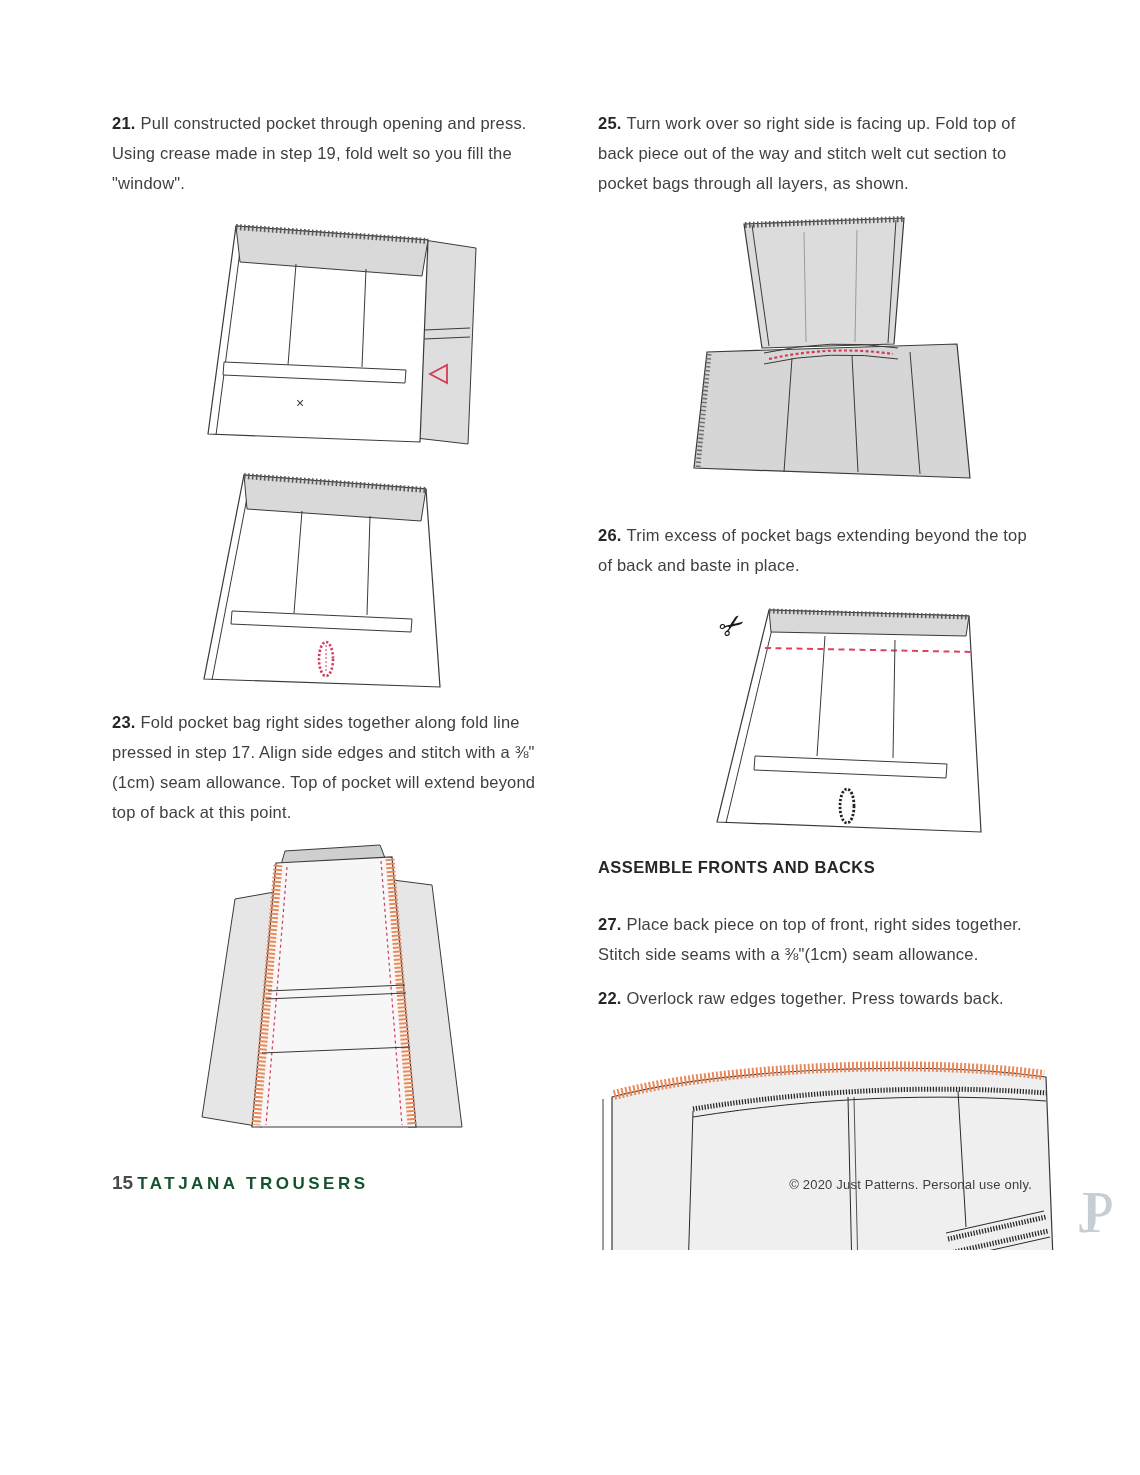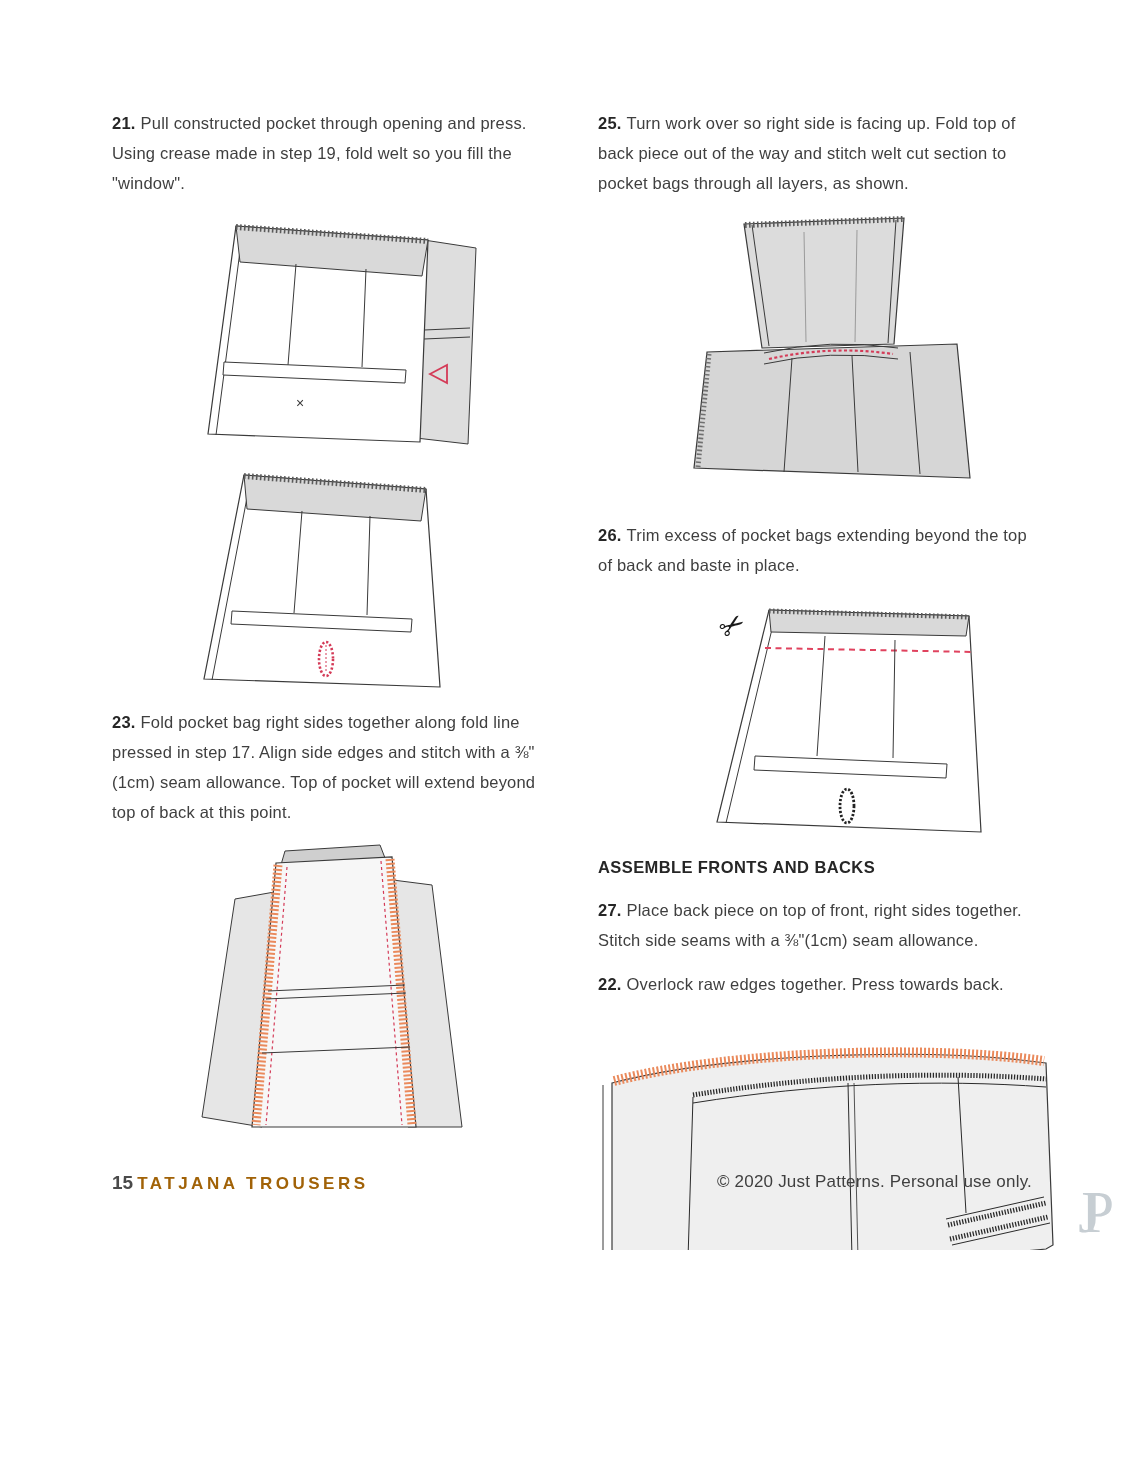--- a/index.html
+++ b/index.html
@@ -11,32 +11,32 @@
   .col { position:absolute; top:108px; }
   .col-left  { left:112px; width:436px; }
   .col-right { left:598px; width:438px; }
   p.step, p.para {
     font-size:16.5px; line-height:30px; letter-spacing:0.2px;
     color:#3f3f3f; margin:0 0 14px 0;
   }
   p.step strong { color:#262626; margin-right:5px; letter-spacing:0.2px; }
   h2.section-heading {
     font-size:16.5px; font-weight:bold; color:#262626;
-    letter-spacing:0.4px; margin:6px 0 18px 0;
+    letter-spacing:0.4px; margin:6px 0 32px 0;
   }
   figure { margin:6px 0 16px 0; text-align:center; }
   figure svg { display:block; margin:0 auto; }
   .footer { position:absolute; left:0; right:0; bottom:48px; height:60px; }
   .footer-left {
     position:absolute; left:112px; bottom:8px; display:flex; align-items:baseline; gap:4px;
   }
   .page-num { font-size:19px; font-weight:bold; color:#4a4a4a; }
-  .doc-title { font-size:17px; color:#a16207; letter-spacing:3.5px; font-weight:bold; }
+  .doc-title { font-size:17px; color:#14532d; letter-spacing:3.5px; font-weight:bold; }
   .footer-right {
-    position:absolute; right:108px; bottom:10px; font-size:17px; color:#3f3f3f; letter-spacing:0.2px;
+    position:absolute; right:108px; bottom:10px; font-size:13px; color:#3f3f3f; letter-spacing:0.2px;
   }
   .jp-logo {
     position:absolute; right:26px; bottom:-40px;
     font-family:"Liberation Serif", serif; font-size:59px; color:#c7ced3;
     line-height:1; user-select:none;
   }
   .jp-logo .logo-j { display:inline-block; margin-right:-20px; }
   .jp-logo .logo-p { display:inline-block; }
 </style>
 </head>

